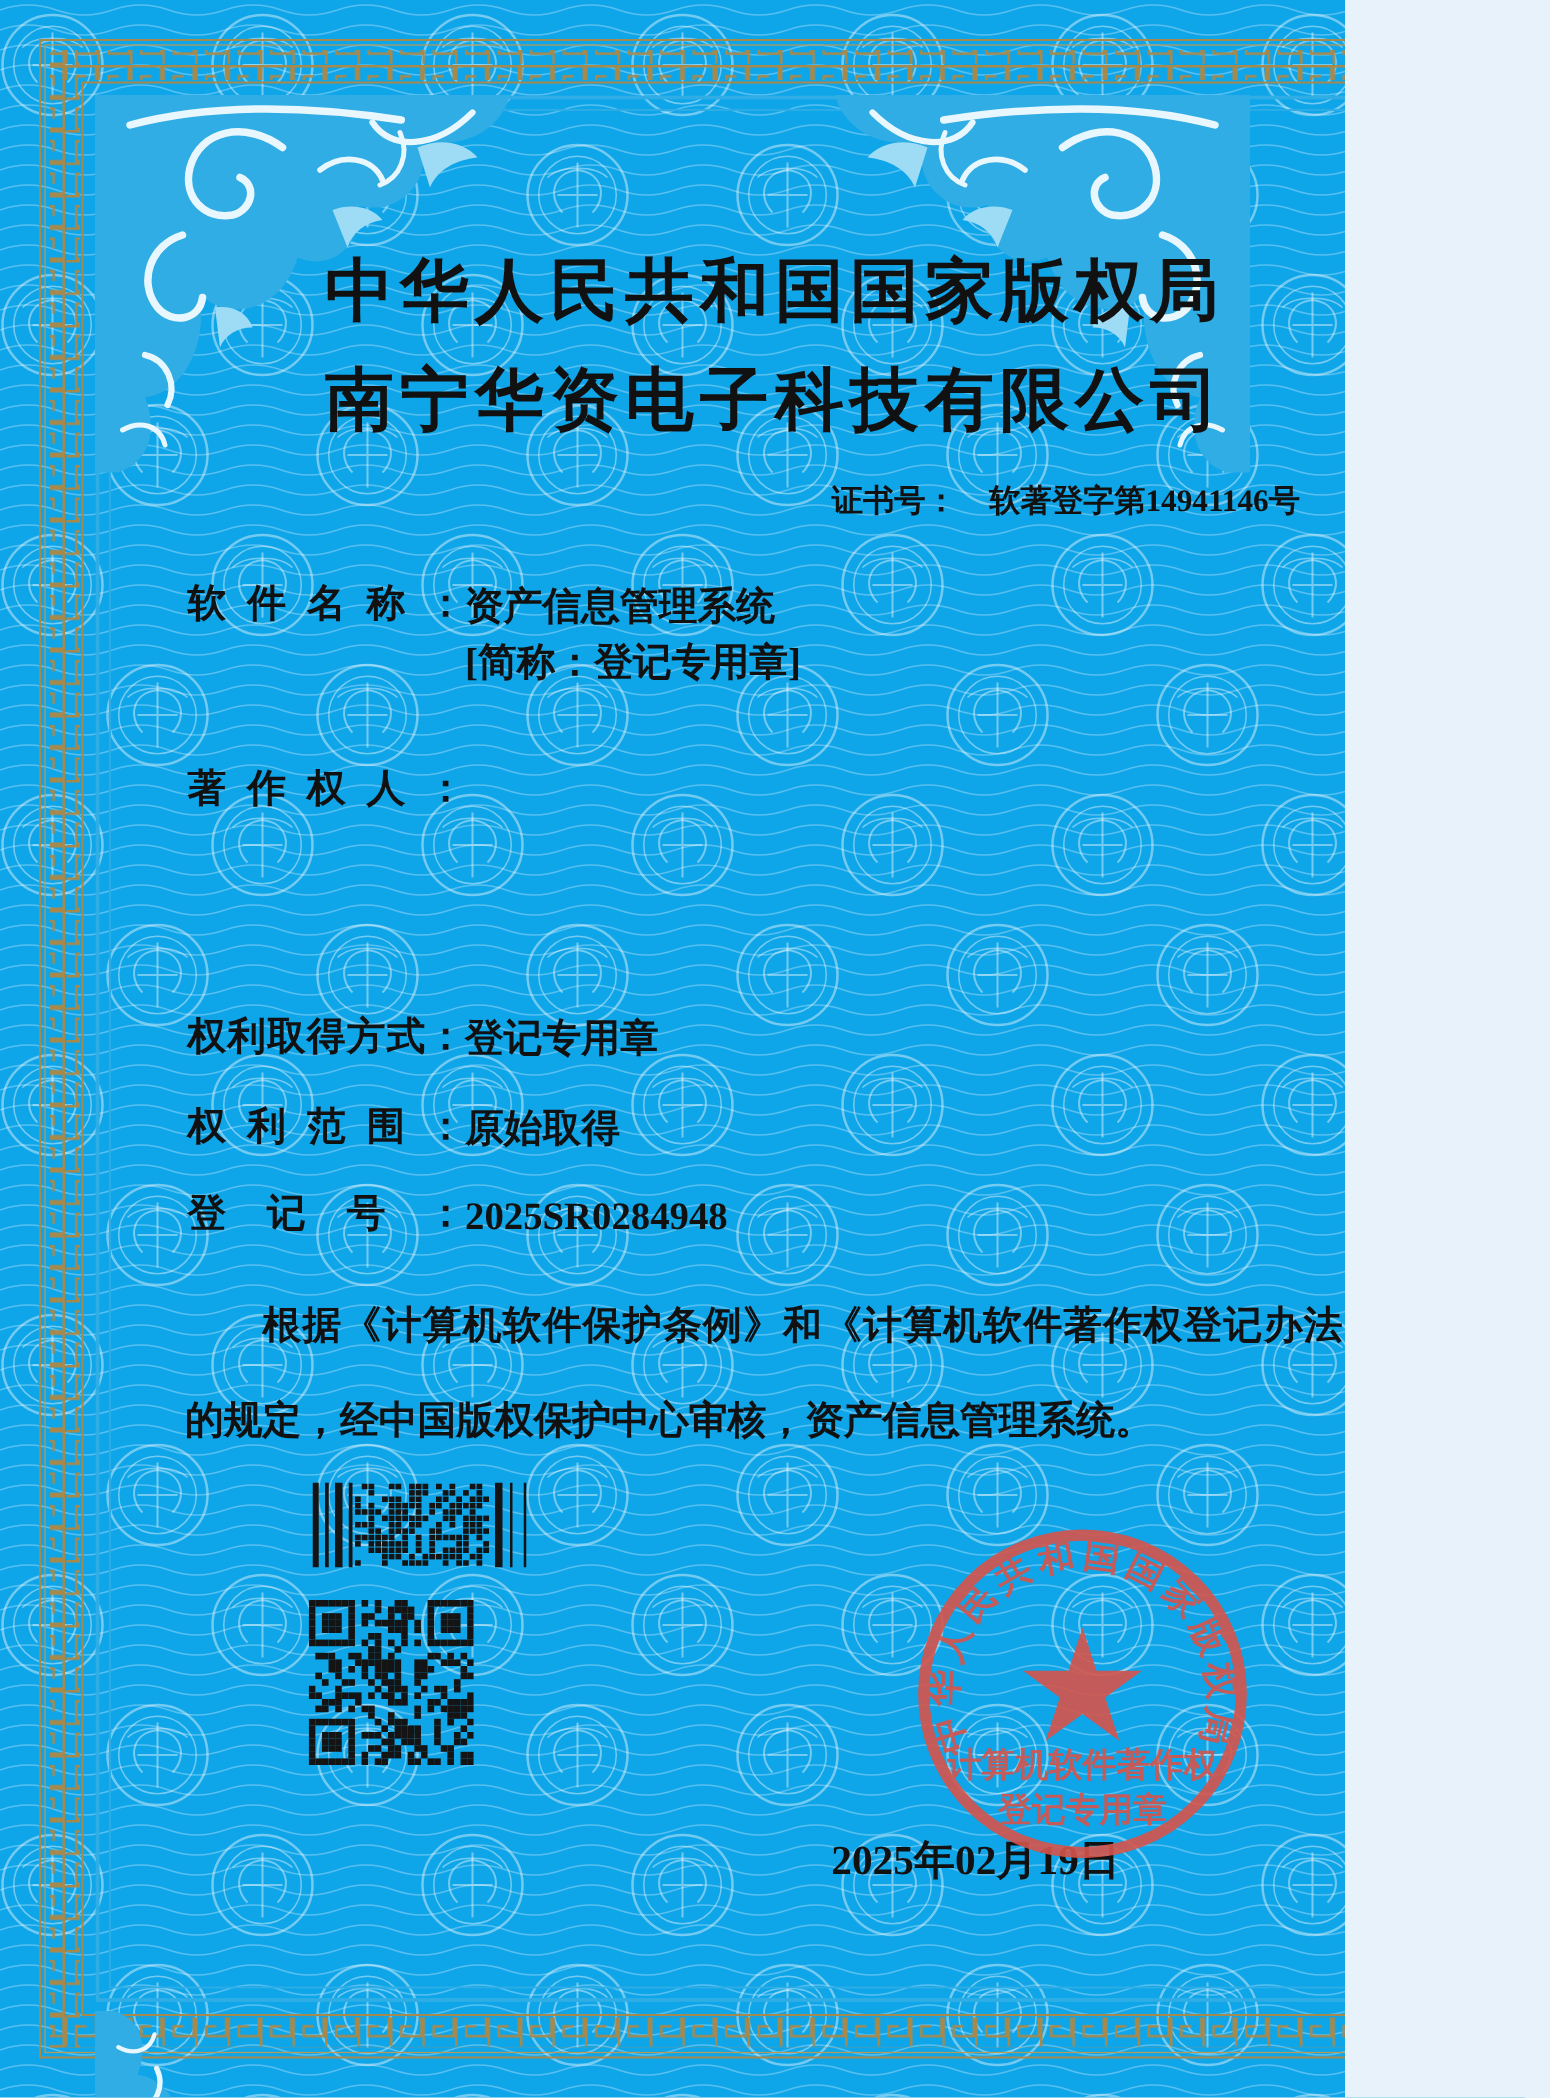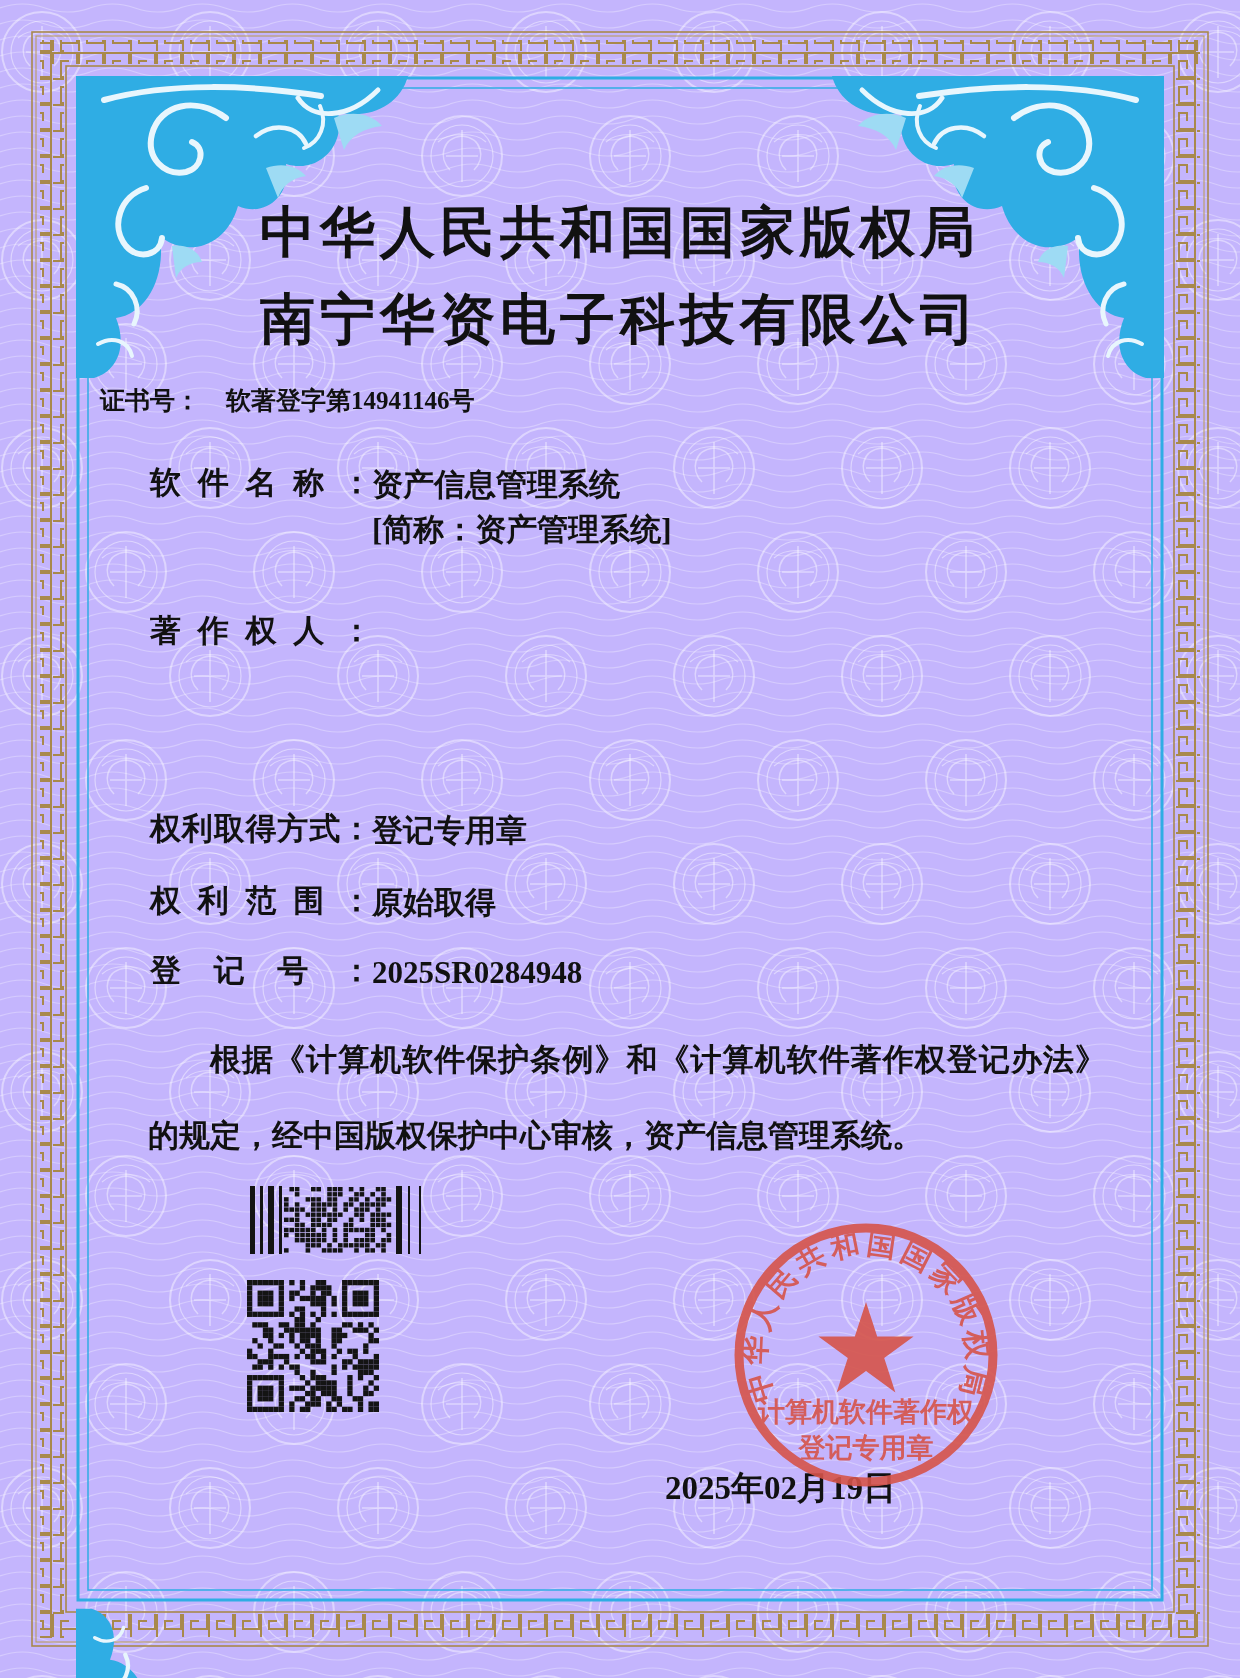--- a/index.html
+++ b/index.html
@@ -1,30 +1,30 @@
 <!DOCTYPE html>
 <html><head>
 <meta charset="utf-8">
 <style>
   html,body{margin:0;padding:0;background:#e8f2fa;}
-  .page{position:relative;width:1240px;height:1678px;background:#c4b5fd;overflow:hidden;
+  .page{position:relative;width:1076px;height:1678px;background:#0ea5e9;overflow:hidden;
         font-family:"Liberation Serif","DejaVu Serif",serif;color:#111;}
   .layer{position:absolute;left:0;top:0;width:100%;height:100%;pointer-events:none;}
   
   .corner{position:absolute;width:340px;height:310px;z-index:2;pointer-events:none;}
   .corner-tl{left:76px;top:76px;}
   .corner-tr{right:76px;top:76px;transform:scale(-1,1);transform-origin:center;}
   .corner-bl{left:76px;bottom:76px;transform:scale(0.85,-0.85);transform-origin:left bottom;}
   .corner-br{right:76px;bottom:76px;transform:scale(-0.85,-0.85);transform-origin:right bottom;}
   
   .title{position:absolute;left:100px;width:1040px;text-align:center;font-weight:bold;
          font-size:55px;letter-spacing:5px;white-space:nowrap;z-index:3;}
   .title-1{top:196px;}
   .title-2{top:283px;}
-  .certno{position:absolute;top:384px;left:100px;width:940px;text-align:left;
+  .certno{position:absolute;top:384px;left:100px;width:940px;text-align:right;
           font-size:25px;font-weight:bold;z-index:3;}
   .certno .lbl{margin-right:26px;}
   .field-row{position:absolute;left:150px;display:flex;font-size:31px;font-weight:bold;z-index:3;}
   .spread{display:inline-flex;justify-content:space-between;width:222px;flex:none;}
   .field-values{line-height:45px;white-space:nowrap;}
   .fr-0{top:462px;} .fr-1{top:610px;} .fr-2{top:808px;} .fr-3{top:880px;} .fr-4{top:950px;}
   .statement{position:absolute;left:148px;top:1022px;width:958px;font-size:31px;font-weight:bold;
              line-height:76px;text-indent:2em;text-align:justify;z-index:3;}
   .barcode{position:absolute;left:250px;top:1186px;z-index:3;}
   .qrcode{position:absolute;left:247px;top:1280px;z-index:3;}
@@ -119,21 +119,21 @@
   <div class="field-row fr-0">
     <span class="spread">
         <span>软</span>
         <span>件</span>
         <span>名</span>
         <span>称</span>
         <span>：</span>
       </span>
     <span class="field-values">
       <span style="display:block">资产信息管理系统</span>
-      <span style="display:block">[简称：资产管理系统]</span>
+      <span style="display:block">[简称：登记专用章]</span>
     </span>
   </div>
   <div class="field-row fr-1">
     <span class="spread">
         <span>著</span>
         <span>作</span>
         <span>权</span>
         <span>人</span>
         <span>：</span>
       </span>

